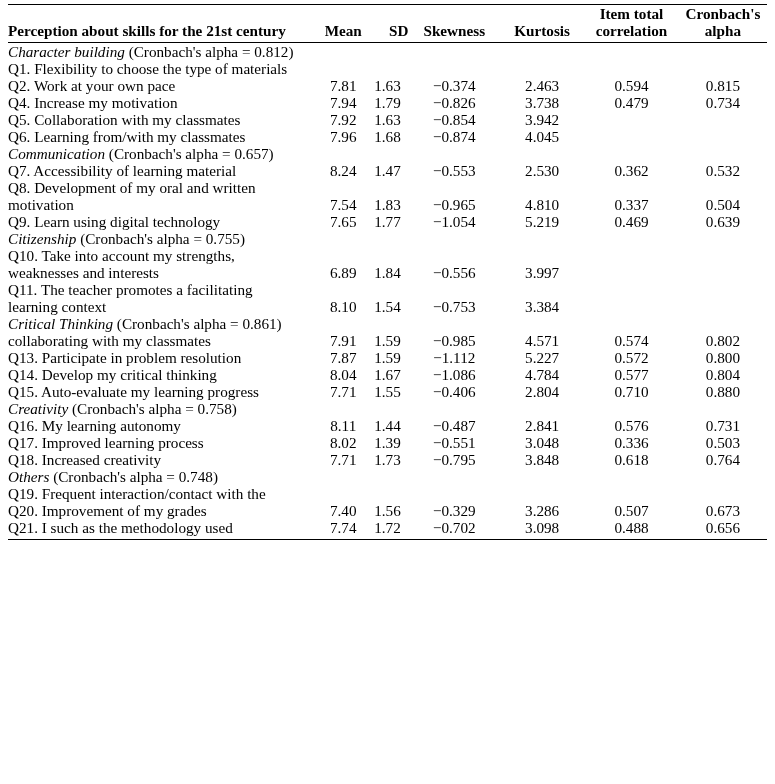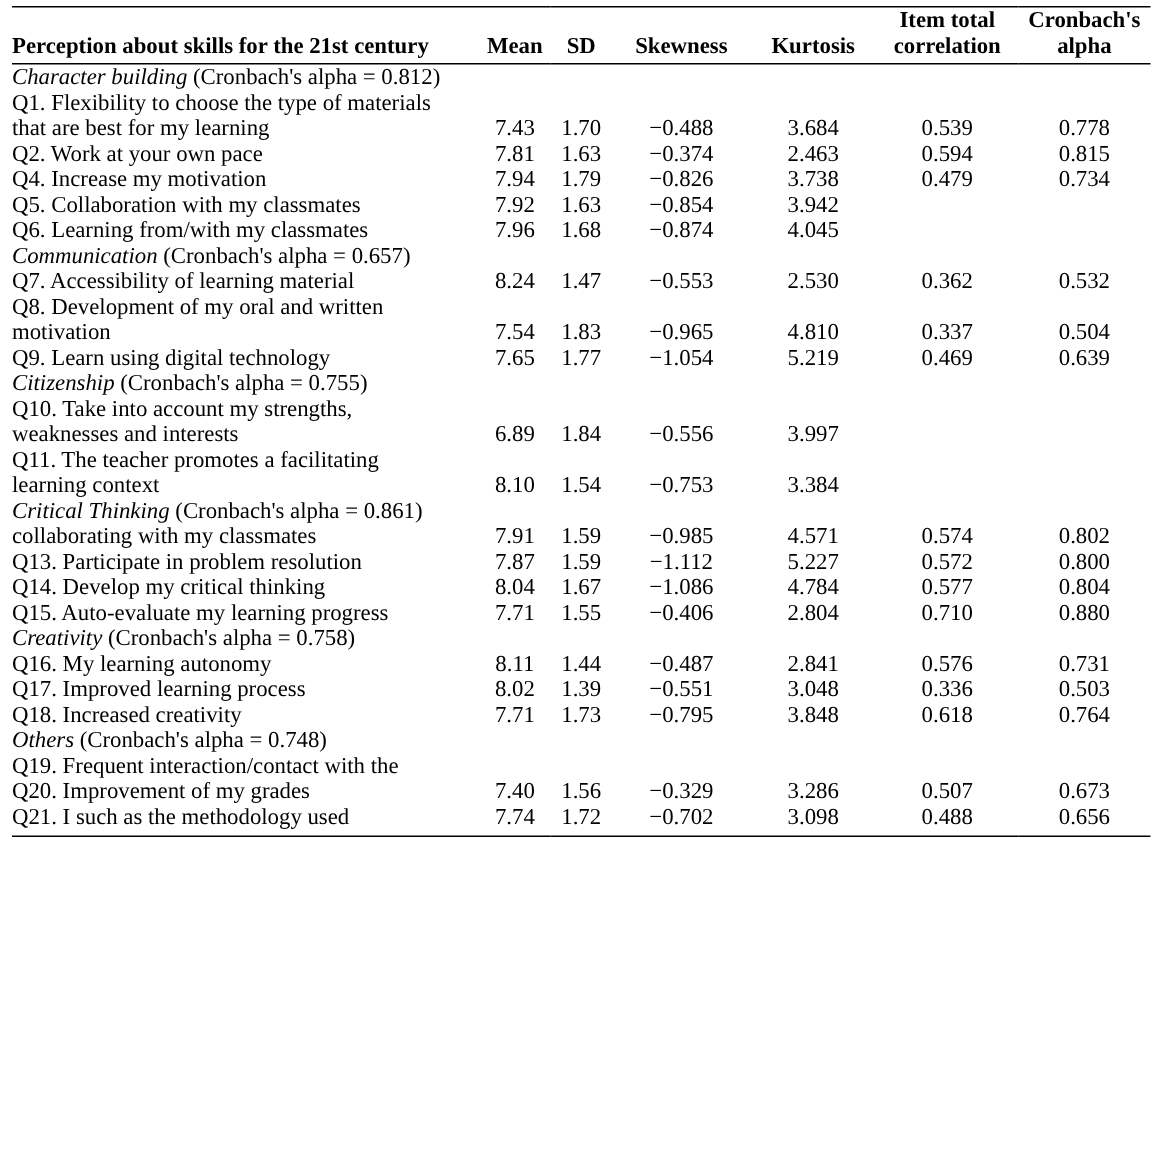--- a/index.html
+++ b/index.html
@@ -49,21 +49,21 @@
     height: 3px;
   }
   .col-label {
     text-align: left;
     width: 340px;
   }
   .col-num {
     text-align: center;
   }
   .c-mean { width: 48px; }
-  .c-sd { width: 44px; }
+  .c-sd { width: 44px; text-align: right; }
   .c-skew { width: 96px; }
   .c-kurt { width: 88px; }
   .c-itc { width: 98px; }
   .c-alpha { width: 90px; }
 
   .two-line {
     display: block;
     text-align: center;
     line-height: 1.12;
   }
@@ -136,29 +136,20 @@
         <tr>
           <td class="item-label">Q1. Flexibility to choose the type of materials</td>
           <td class="num"></td>
           <td class="num"></td>
           <td class="num"></td>
           <td class="num"></td>
           <td class="num"></td>
           <td class="num"></td>
         </tr>
         <tr>
-          <td class="item-label">that are best for my learning</td>
-          <td class="num">7.43</td>
-          <td class="num">1.70</td>
-          <td class="num">−0.488</td>
-          <td class="num">3.684</td>
-          <td class="num">0.539</td>
-          <td class="num">0.778</td>
-        </tr>
-        <tr>
           <td class="item-label">Q2. Work at your own pace</td>
           <td class="num">7.81</td>
           <td class="num">1.63</td>
           <td class="num">−0.374</td>
           <td class="num">2.463</td>
           <td class="num">0.594</td>
           <td class="num">0.815</td>
         </tr>
         <tr>
           <td class="item-label">Q4. Increase my motivation</td>

